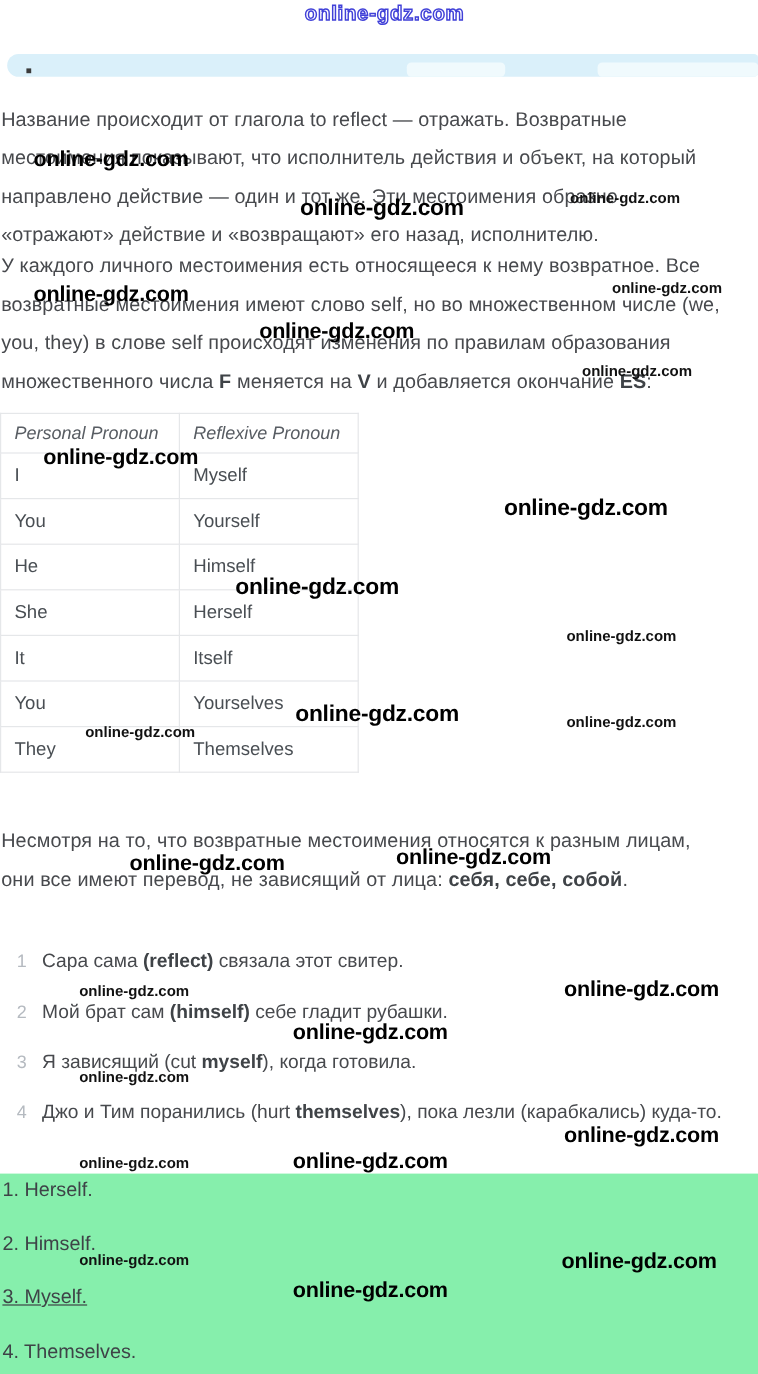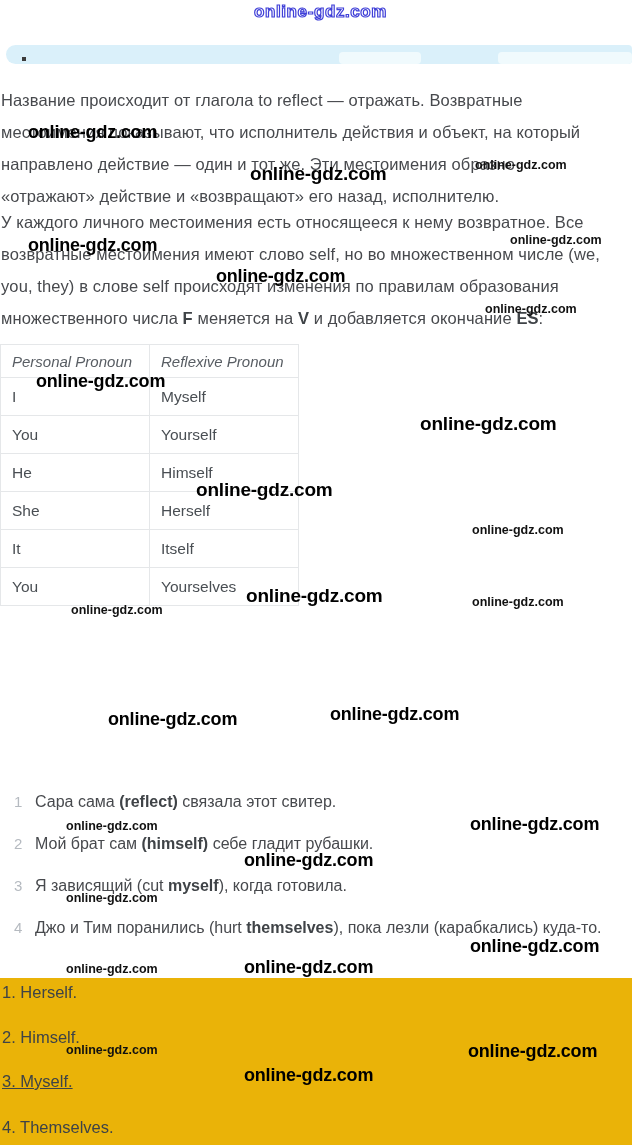--- a/index.html
+++ b/index.html
@@ -52,21 +52,21 @@
     font-size:16px;line-height:33px;min-height:33px;color:#47494d;
   }
   .ex .num{
     position:absolute;left:14px;top:0;
     color:#b5bac0;font-size:15px;
   }
 
   
   .answers{
     position:absolute;left:0;top:978px;width:632px;height:167px;
-    background:#eab308;
+    background:#86efac;
   }
   .ans{
     position:absolute;left:2px;font-size:16.5px;line-height:19px;color:#3e4347;
     white-space:nowrap;
   }
 
   
   .wm{position:absolute;white-space:nowrap;z-index:6;pointer-events:none;}
   .wm-outline{
     font-size:17px;font-weight:700;letter-spacing:0.6px;
@@ -82,20 +82,21 @@
 <div class="page">
 
   <div class="hl-bar">
     <div class="hl-patch p1"></div>
     <div class="hl-patch p2"></div>
   </div>
   <div class="hl-dot"></div>
 
   <div class="para" id="p1"><span>Название происходит от глагола to reflect — отражать. Возвратные местоимения показывают, что исполнитель действия и объект, на который направлено действие — один и тот же. Эти местоимения образно «отражают» действие и «возвращают» его назад, исполнителю.</span></div>
   <div class="para" id="p2"><span>У каждого личного местоимения есть относящееся к нему возвратное. Все возвратные местоимения имеют слово self, но во множественном числе (we, you, they) в слове self происходят изменения по правилам образования множественного числа </span><b>F</b><span> меняется на </span><b>V</b><span> и добавляется окончание </span><b>ES</b><span>:</span></div>
+  <div class="para" id="p3"><span>Несмотря на то, что возвратные местоимения относятся к разным лицам, они все имеют перевод, не зависящий от лица: </span><b>себя, себе, собой</b><span>.</span></div>
 
   <table class="ptable">
     <thead>
         <tr id="ptable-head">
           <th>Personal Pronoun</th>
           <th>Reflexive Pronoun</th>
         </tr>
       </thead>
     <tbody id="ptable-body">
         <tr>
@@ -114,20 +115,24 @@
           <td>She</td>
           <td>Herself</td>
         </tr>
         <tr>
           <td>It</td>
           <td>Itself</td>
         </tr>
         <tr>
           <td>You</td>
           <td>Yourselves</td>
+        </tr>
+        <tr>
+          <td>They</td>
+          <td>Themselves</td>
         </tr>
       </tbody>
   </table>
 
   <div class="examples" id="examples">
       <div class="ex"><span class="num">1</span><span>Сара сама </span><b>(reflect)</b><span> связала этот свитер.</span></div>
       <div class="ex"><span class="num">2</span><span>Мой брат сам </span><b>(himself)</b><span> себе гладит рубашки.</span></div>
       <div class="ex"><span class="num">3</span><span>Я зависящий (cut </span><b>myself</b><span>), когда готовила.</span></div>
       <div class="ex"><span class="num">4</span><span>Джо и Тим поранились (hurt </span><b>themselves</b><span>), пока лезли (карабкались) куда-то.</span></div>
     </div>

